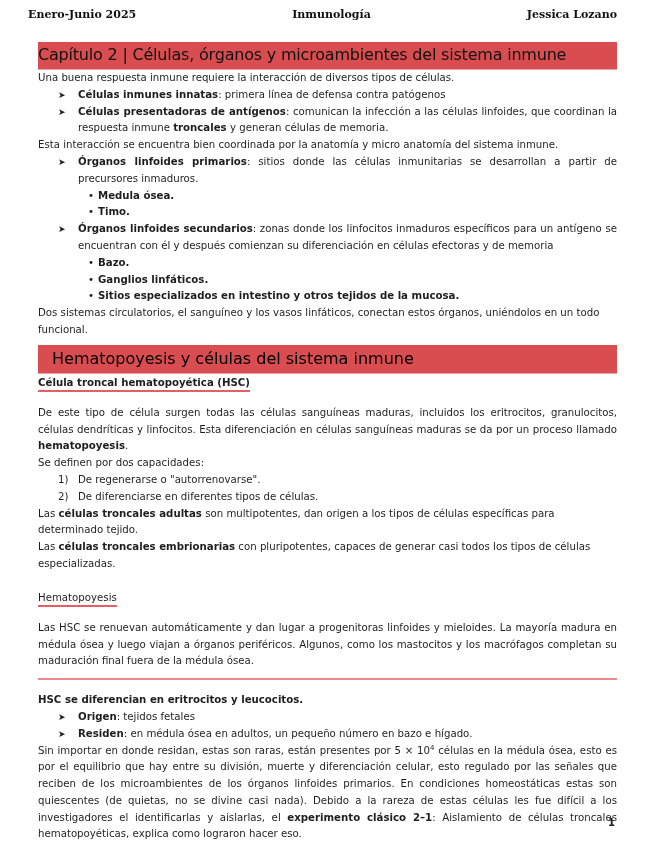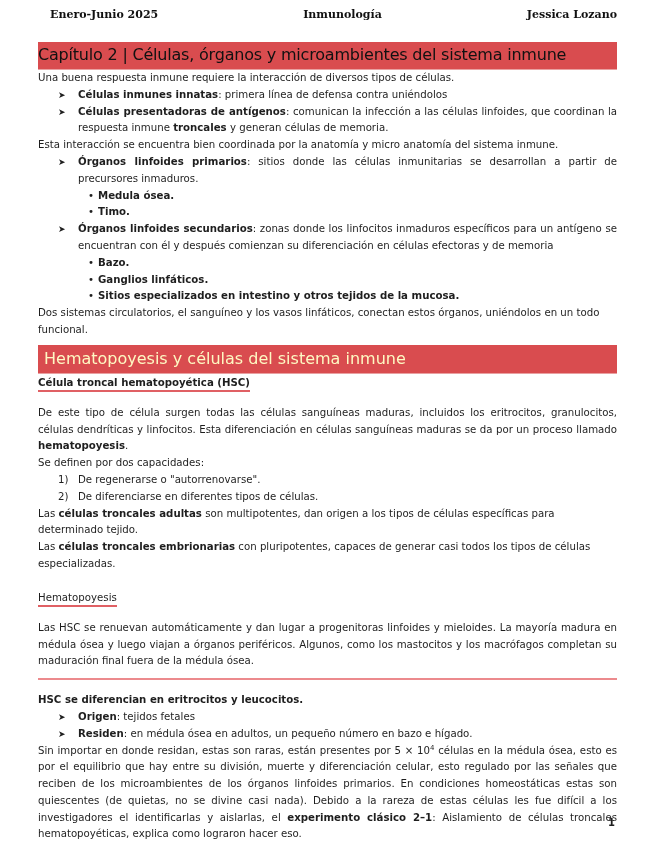--- a/index.html
+++ b/index.html
@@ -1,32 +1,32 @@
 <!DOCTYPE html>
 <html><head>
   <meta charset="utf-8">
   <style>
     html, body { margin: 0; padding: 0; background: #ffffff; }
     body {
       width: 655px; height: 848px; position: relative; overflow: hidden;
       font-family: "DejaVu Sans", sans-serif; color: #1e1e1e;
     }
     .header {
-      position: absolute; top: 8px; left: 50px; right: 38px;
+      position: absolute; top: 8px; left: 28px; right: 38px;
       display: flex; justify-content: space-between;
       font-family: "DejaVu Serif", serif; font-weight: bold; font-size: 11px; color: #111;
     }
     .content { position: absolute; top: 42px; left: 38px; width: 579px; font-size: 10.2px; line-height: 16.8px; }
     .chapter-bar {
       background: #d94c4f; color: #111; 
       font-size: 16px; line-height: 26px; height: 27px; letter-spacing: -0.2px;
       border-bottom: 1px solid #e9a0a1;
     }
     .section-bar {
-      background: #d94c4f; color: #fef9c3; text-align: left; padding-left: 6px;
+      background: #d94c4f; color: #000000; text-align: left; padding-left: 14px;
       font-size: 16px; line-height: 27px; height: 28px; margin-top: 6px; margin-bottom: 1px;
       border-bottom: 1px solid #e9a0a1;
     }
     .box-bar {
       background: #dc9193; color: #1a1a1a; padding-left: 8px;
       font-size: 10.2px; line-height: 22px; height: 22px; margin: 9px 0 4px 0;
     }
     p { margin: 0; }
     .just { text-align: justify; }
     .arrow-list, .bullet-list, .num-list { list-style: none; margin: 0; padding: 0; }
@@ -54,21 +54,21 @@
   <span>Enero-Junio 2025</span>
   <span>Inmunología</span>
   <span>Jessica Lozano</span>
 </div>
 
 <div class="content">
   <div class="chapter-bar">Capítulo 2 | Células, órganos y microambientes del sistema inmune</div>
 
   <p>Una buena respuesta inmune requiere la interacción de diversos tipos de células.</p>
   <ul class="arrow-list">
-    <li><span class="mark">➤</span><b>Células inmunes innatas</b><span>: primera línea de defensa contra uniéndolos</span></li>
+    <li><span class="mark">➤</span><b>Células inmunes innatas</b><span>: primera línea de defensa contra patógenos</span></li>
     <li class="just"><span class="mark">➤</span><b>Células presentadoras de antígenos</b><span>: comunican la infección a las células linfoides, que coordinan la respuesta inmune </span><b>troncales</b><span> y generan células de memoria.</span></li>
   </ul>
 
   <p>Esta interacción se encuentra bien coordinada por la anatomía y micro anatomía del sistema inmune.</p>
   <ul class="arrow-list">
     <li class="just"><span class="mark">➤</span><b>Órganos linfoides primarios</b><span>: sitios donde las células inmunitarias se desarrollan a partir de precursores inmaduros.</span></li>
   </ul>
   <ul class="bullet-list">
     <li><span class="mark">•</span><b>Medula ósea.</b></li>
     <li><span class="mark">•</span><b>Timo.</b></li>

